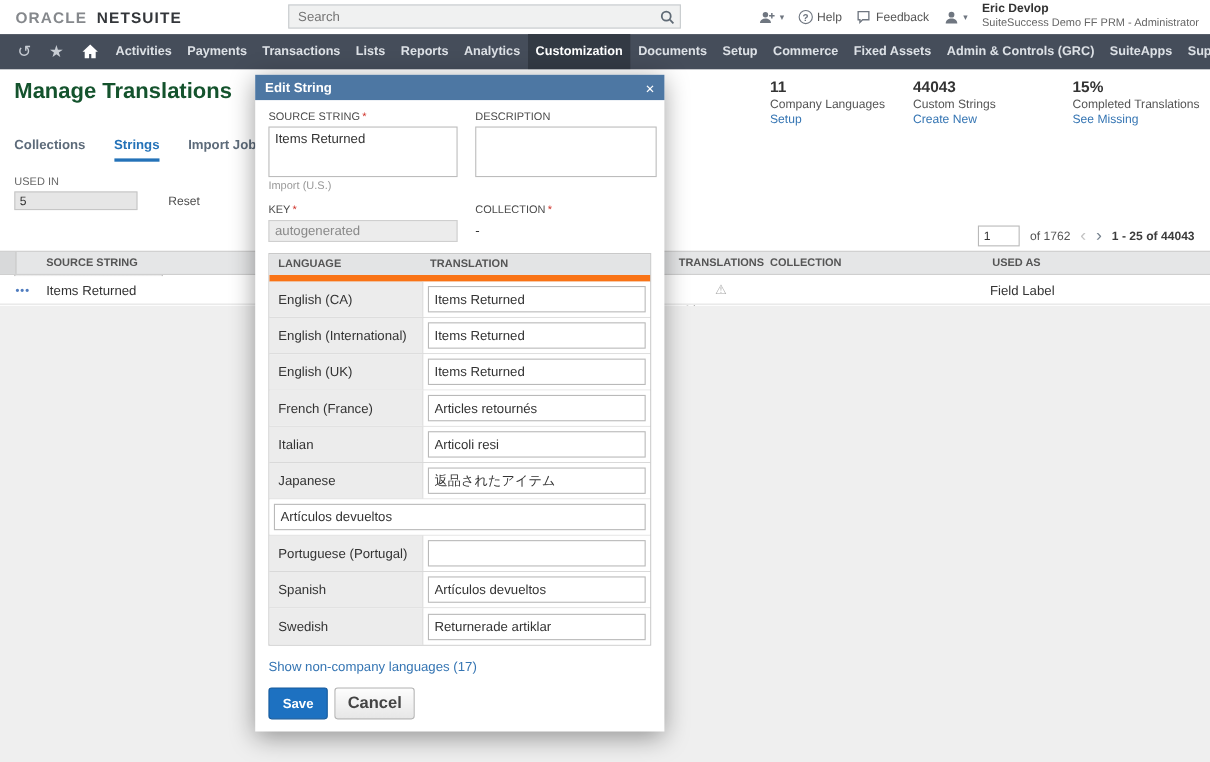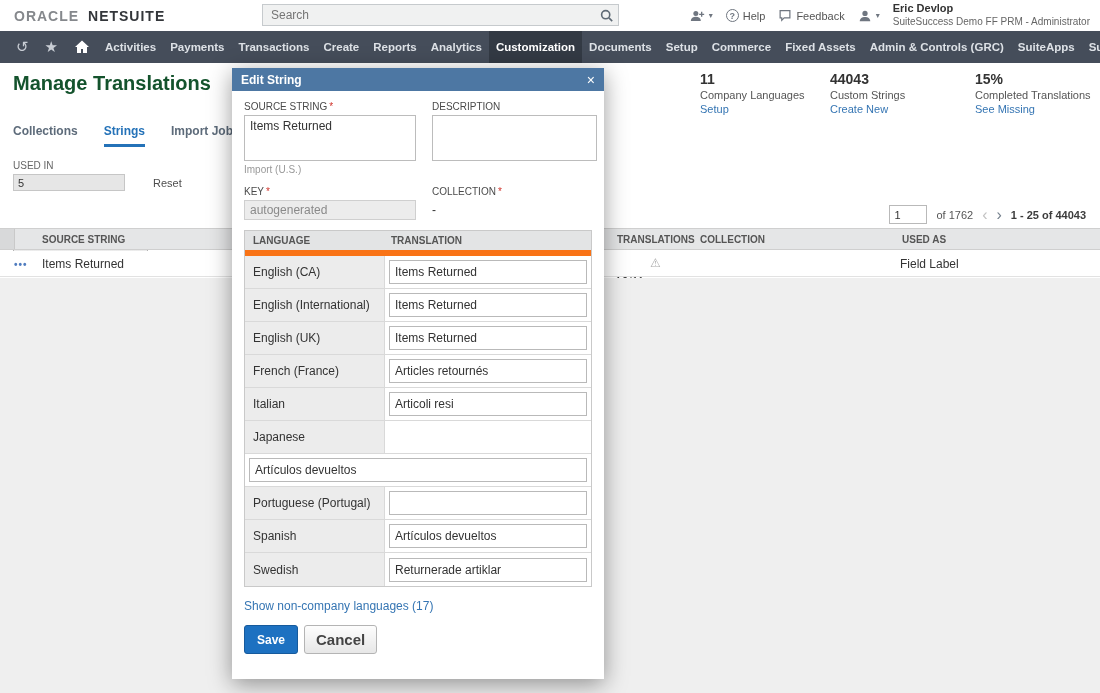--- a/index.html
+++ b/index.html
@@ -68,21 +68,21 @@
   .cell-trans { position:absolute; left:615px; top:24px; font-size:12px; color:#333; }
   .warn-icon { position:absolute; left:650px; top:5px; color:#a9a9a9; font-size:12px; }
   .cell-usedas { position:absolute; left:900px; top:6px; font-size:12px; color:#333; }
   .bottom-area { position:absolute; left:0; top:278px; width:1100px; height:415px; background:#efefef; }
 
   
   .modal { position:absolute; left:232px; top:68px; width:372px; background:#fff; box-shadow:0 5px 22px rgba(0,0,0,0.4); z-index:20; }
   .modal-header { height:23px; background:#4d77a3; display:flex; align-items:center; padding:0 9px; }
   .modal-title { color:#fff; font-size:12px; font-weight:bold; flex:1; }
   .modal-close { color:#fff; font-size:14px; line-height:1; cursor:pointer; }
-  .modal-body { padding:10px 12px 25px; }
+  .modal-body { padding:10px 12px 11px; }
   .form-grid { display:grid; grid-template-columns:172px 165px; column-gap:16px; }
   .flabel { font-size:10px; color:#4a4a4a; margin-bottom:3px; }
   .req { color:#d0342c; margin-left:2px; }
   .mt { margin-top:9px; }
   textarea.fbox { width:100%; height:46px; border:1px solid #bcbcbc; font-size:12px; font-family:inherit; padding:3px 5px; resize:none; color:#333; }
   .lang-note { font-size:10px; color:#999; margin-top:3px; height:13px; }
   .key-input { width:100%; height:20px; background:#ececec; border:1px solid #cfcfcf; color:#8a8a8a; font-size:12px; padding:0 5px; font-family:inherit; }
   .collection-value { font-size:12px; color:#333; padding-top:3px; }
 
   .lang-table { margin-top:10px; border:1px solid #c9c9c9; }
@@ -156,21 +156,21 @@
     <span class="nav-icon">↺</span>
     <span class="nav-icon">★</span>
     <span class="nav-icon">
       <svg width="16" height="16" viewBox="0 0 16 16">
           <path d="M8 1.5L1 8h2v6h4v-4h2v4h4V8h2z" fill="#ffffff"></path>
         </svg>
     </span>
     <span class="nav-item">Activities</span>
     <span class="nav-item">Payments</span>
     <span class="nav-item">Transactions</span>
-    <span class="nav-item">Create</span>
+    <span class="nav-item">Lists</span>
     <span class="nav-item">Reports</span>
     <span class="nav-item">Analytics</span>
     <span class="nav-item active">Customization</span>
     <span class="nav-item">Documents</span>
     <span class="nav-item">Setup</span>
     <span class="nav-item">Commerce</span>
     <span class="nav-item">Fixed Assets</span>
     <span class="nav-item">Admin &amp; Controls (GRC)</span>
     <span class="nav-item">SuiteApps</span>
     <span class="nav-item">Support</span>
@@ -297,20 +297,23 @@
             </span>
         </div>
         <div class="lt-row">
           <span class="lt-lang-cell">Italian</span>
           <span class="lt-input-cell">
               <input type="text" value="Articoli resi" style="">
             </span>
         </div>
         <div class="lt-row">
           <span class="lt-lang-cell">Japanese</span>
+          <span class="lt-input-cell">
+              <input type="text" value="返品されたアイテム" style="">
+            </span>
         </div>
         <div class="lt-row">
           <span class="lt-input-cell">
               <input type="text" value="Artículos devueltos" style="">
             </span>
         </div>
         <div class="lt-row">
           <span class="lt-lang-cell">Portuguese (Portugal)</span>
           <span class="lt-input-cell">
               <input type="text" value="" style="">

